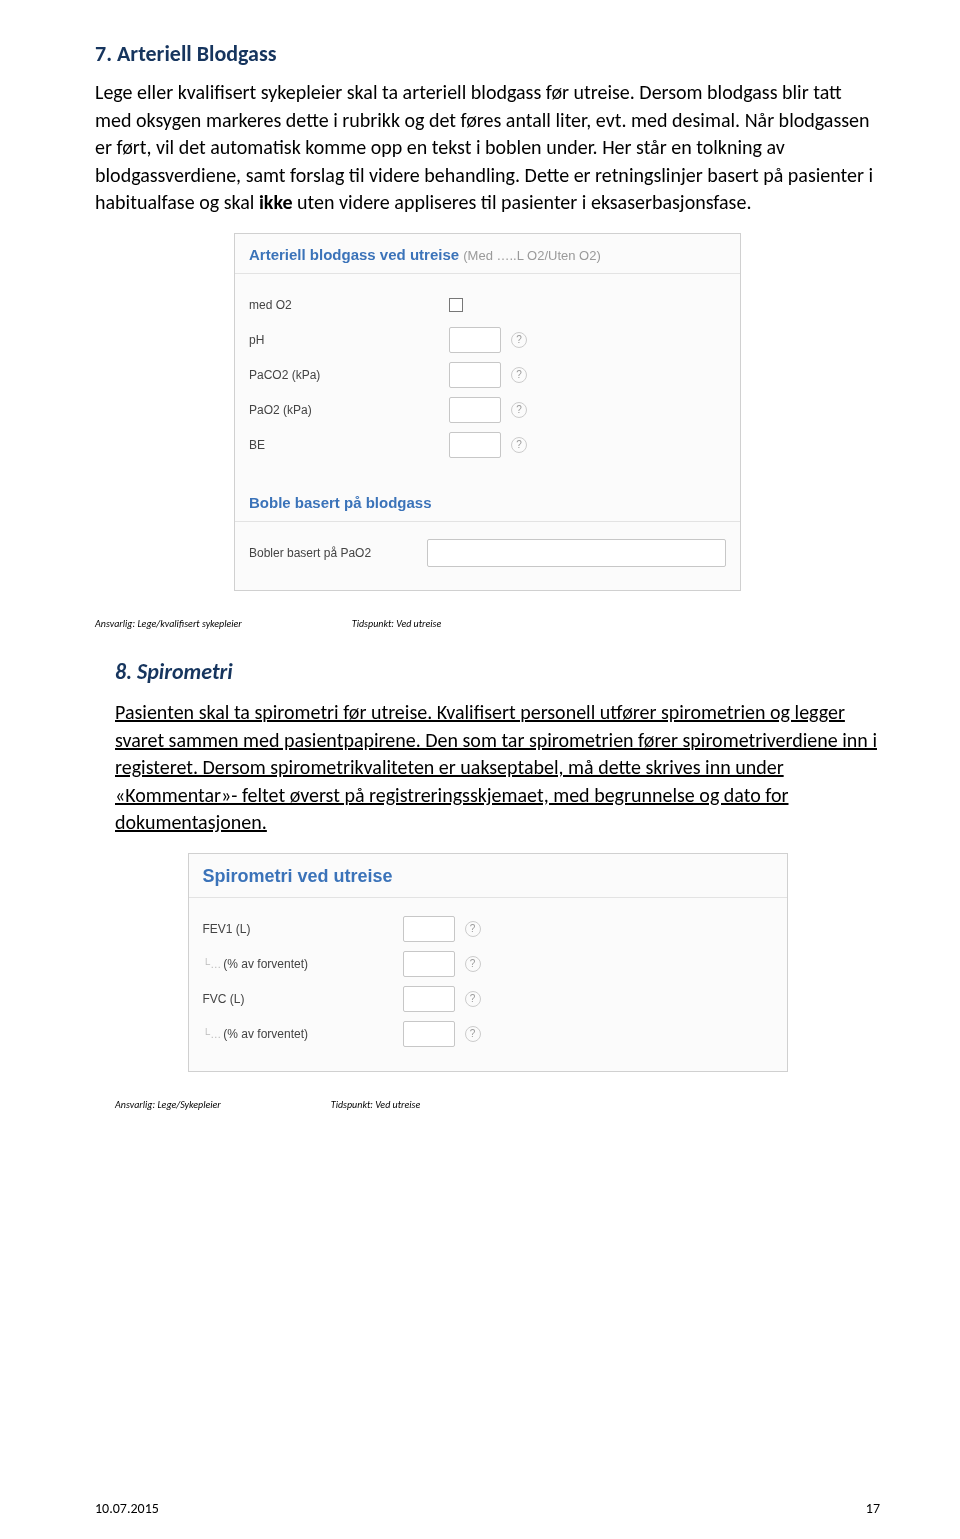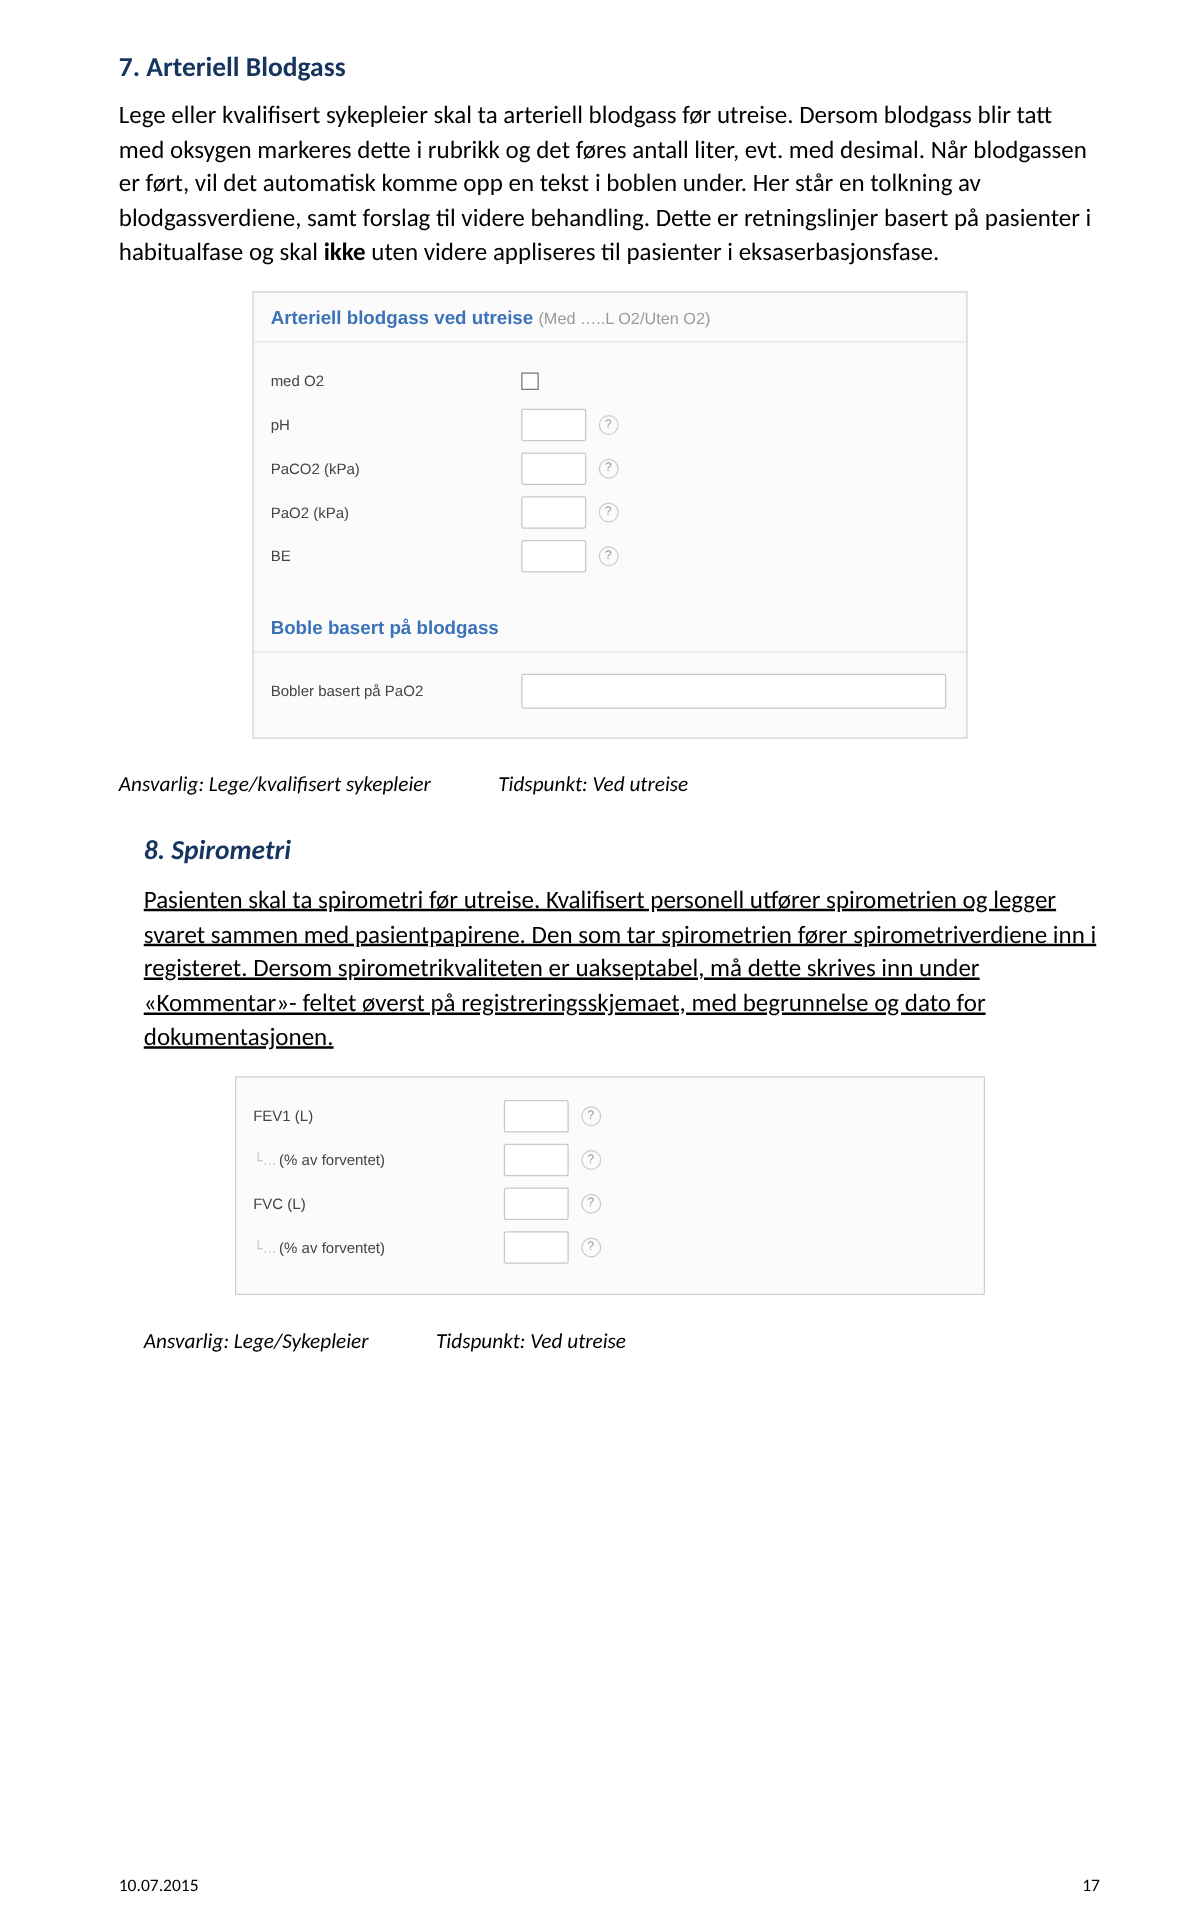--- a/index.html
+++ b/index.html
@@ -29,33 +29,33 @@
   }
   .para {
     line-height: 1.38;
     font-size: 20px;
     margin-bottom: 16px;
   }
   .para.indent { margin-left: 20px; text-decoration: underline; }
   .bold { font-weight: bold; }
   .resp-row {
     display: flex;
-    gap: 54px;
+    gap: 110px;
     font-style: italic;
-    font-size: 17px;
+    font-size: 10px;
     margin-top: 24px;
   }
   .resp-row.indent { margin-left: 20px; }
 
   
   .panel {
     border: 1px solid #d0d0d0;
     background: #fbfbfb;
     margin: 0 auto 26px auto;
-    width: 572px;
+    width: 507px;
     font-family: Arial, sans-serif;
   }
   .panel-title {
     color: #3b73b9;
     font-weight: bold;
     font-size: 15px;
     padding: 12px 14px 10px 14px;
     border-bottom: 1px solid #e3e3e3;
   }
   .panel-title .muted {
@@ -171,20 +171,21 @@
 
 <div class="resp-row">
   <span>Ansvarlig: Lege/kvalifisert sykepleier</span>
   <span>Tidspunkt: Ved utreise</span>
 </div>
 
 <div class="h8">8. Spirometri</div>
 <p class="para indent">Pasienten skal ta spirometri før utreise. Kvalifisert personell utfører spirometrien og legger svaret sammen med pasientpapirene. Den som tar spirometrien fører spirometriverdiene inn i registeret. Dersom spirometrikvaliteten er uakseptabel, må dette skrives inn under «Kommentar»- feltet øverst på registreringsskjemaet, med begrunnelse og dato for dokumentasjonen.</p>
 
 <div class="panel panel2">
+  <div class="panel-title">Spirometri ved utreise</div>
   <div class="panel-body">
     <div class="form-row">
       <div class="form-label">FEV1 (L)</div>
       <div class="form-control"></div>
       <span class="help-icon">?</span>
     </div>
     <div class="form-row">
       <div class="form-label">
         <span class="tree-stub">└…</span><span>(% av forventet)</span>
       </div>

